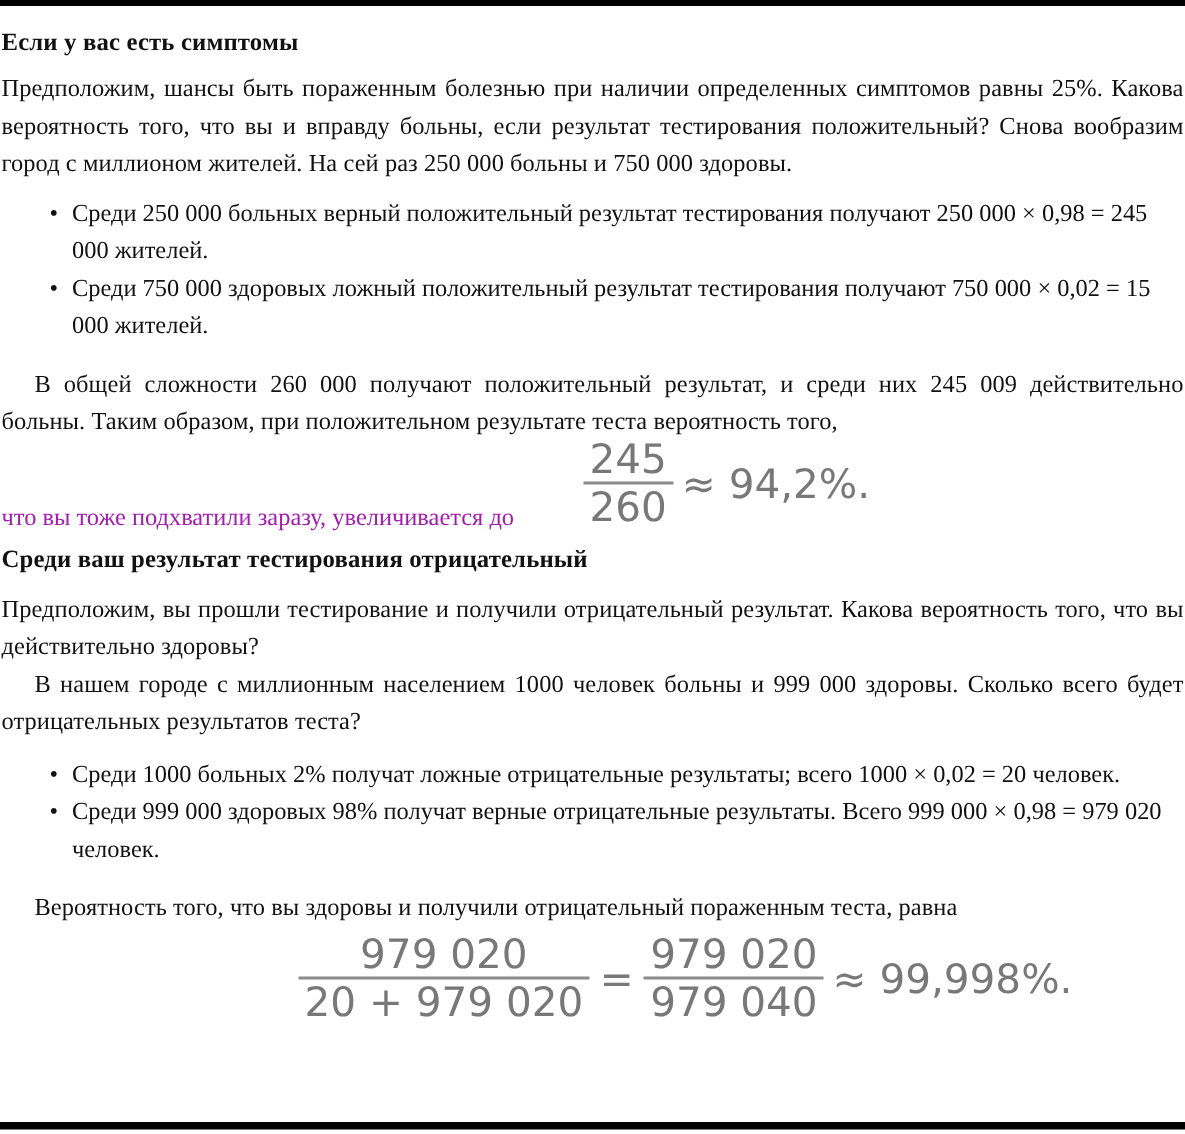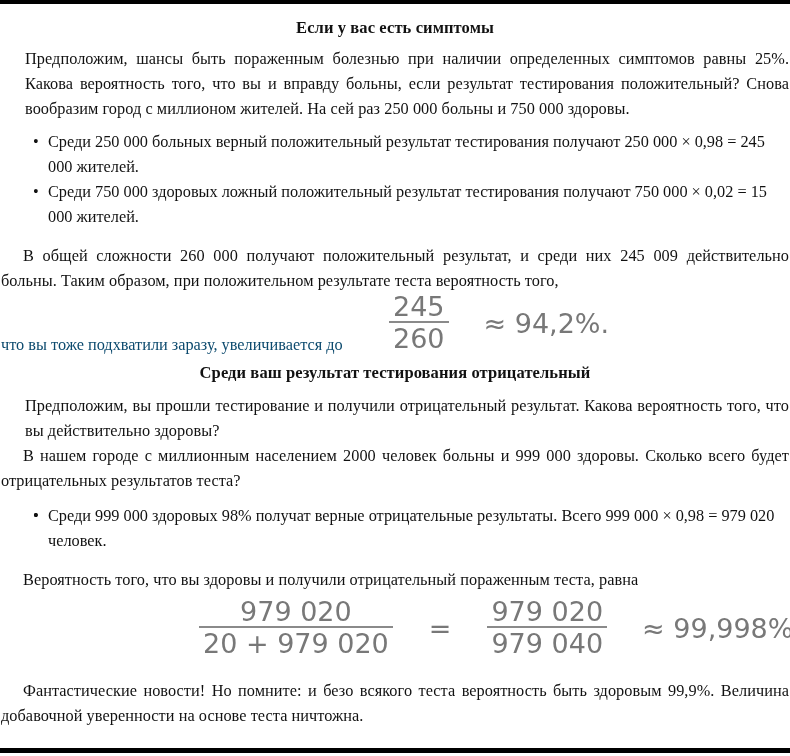--- a/index.html
+++ b/index.html
@@ -47,41 +47,40 @@
     left: 1px;
     top: 18px;
     width: 788px;
   }
 
   h2.heading {
     font-family: "Liberation Serif", "DejaVu Serif", serif;
     font-weight: bold;
     font-size: 16.5px;
     line-height: 20px;
-    text-align: center;
+    text-align: left;
     margin: 0;
     padding: 0;
     letter-spacing: 0.1px;
   }
 
   p.para {
     font-size: 16.3px;
     line-height: 25px;
     margin: 0;
     padding: 0;
     text-align: justify;
     text-justify: inter-word;
     letter-spacing: 0.05px;
   }
   p.para.indent {
     text-indent: 22px;
   }
   p.para.noindent {
     text-indent: 0;
-    margin-left: 24px;
   }
 
   ul.bullets {
     margin: 0;
     padding: 0;
     list-style: none;
   }
   ul.bullets li {
     position: relative;
     font-size: 16.3px;
@@ -96,21 +95,20 @@
     top: 0;
     font-size: 16.3px;
     line-height: 25px;
   }
   .formula {
     font-family: "DejaVu Sans", "Liberation Sans", sans-serif;
     color: #787878;
     display: inline-flex;
     align-items: center;
     white-space: nowrap;
-    gap: 29px;
   }
   .frac {
     display: inline-flex;
     flex-direction: column;
     align-items: center;
     vertical-align: middle;
     margin: 0 2px;
   }
   .frac .num {
     padding: 0 4px 1px 4px;
@@ -147,21 +145,21 @@
   .formula-block-1 .fx {
     position: absolute;
     left: 386px;
     top: 0px;
   }
   .formula-block-1 .run-in {
     position: absolute;
     left: 0;
     top: 39px;
     font-family: "Liberation Serif", "DejaVu Serif", serif;
-    color: #0c4a6e;
+    color: #a21caf;
     font-size: 16.3px;
     line-height: 25px;
     white-space: nowrap;
   }
 
   .formula-block-2 {
     position: relative;
     height: 86px;
   }
   .formula-block-2 .fx {
@@ -223,27 +221,28 @@
     </div>
 
     <div class="sp-6"></div>
 
     <h2 class="heading">Среди ваш результат тестирования отрицательный</h2>
 
     <div class="sp-10"></div>
 
     <p class="para noindent">Предположим, вы прошли тестирование и получили отрицательный результат. Какова вероятность того, что вы действительно здоровы?</p>
 
-    <p class="para indent">В нашем городе с миллионным населением 2000 человек больны и 999 000 здоровы. Сколько всего будет отрицательных результатов теста?</p>
+    <p class="para indent">В нашем городе с миллионным населением 1000 человек больны и 999 000 здоровы. Сколько всего будет отрицательных результатов теста?</p>
 
     <div class="sp-10"></div>
 
     <ul class="bullets">
       <li>
         <span class="bullet-dot">•</span>
+        <span>Среди 1000 больных 2% получат ложные отрицательные результаты; всего 1000 × 0,02 = 20 человек.</span>
       </li>
       <li>
         <span class="bullet-dot">•</span>
         <span>Среди 999 000 здоровых 98% получат верные отрицательные результаты. Всего 999 000 × 0,98 = 979 020 человек.</span>
       </li>
     </ul>
 
     <div class="sp-14"></div>
 
     <p class="para indent">Вероятность того, что вы здоровы и получили отрицательный пораженным теста, равна</p>
@@ -260,19 +259,18 @@
           <span class="frac">
             <span class="num">979 020</span>
             <span class="bar"></span>
             <span class="den">979 040</span>
           </span>
           <span class="approx-tail">≈ 99,998%.</span>
         </span>
       </div>
     </div>
 
-    <p class="para indent">Фантастические новости! Но помните: и безо всякого теста вероятность быть здоровым 99,9%. Величина добавочной уверенности на основе теста ничтожна.</p>
 
   </div>
 
   <div class="rule-bottom"></div>
 
 </div>
 
 </body></html>

